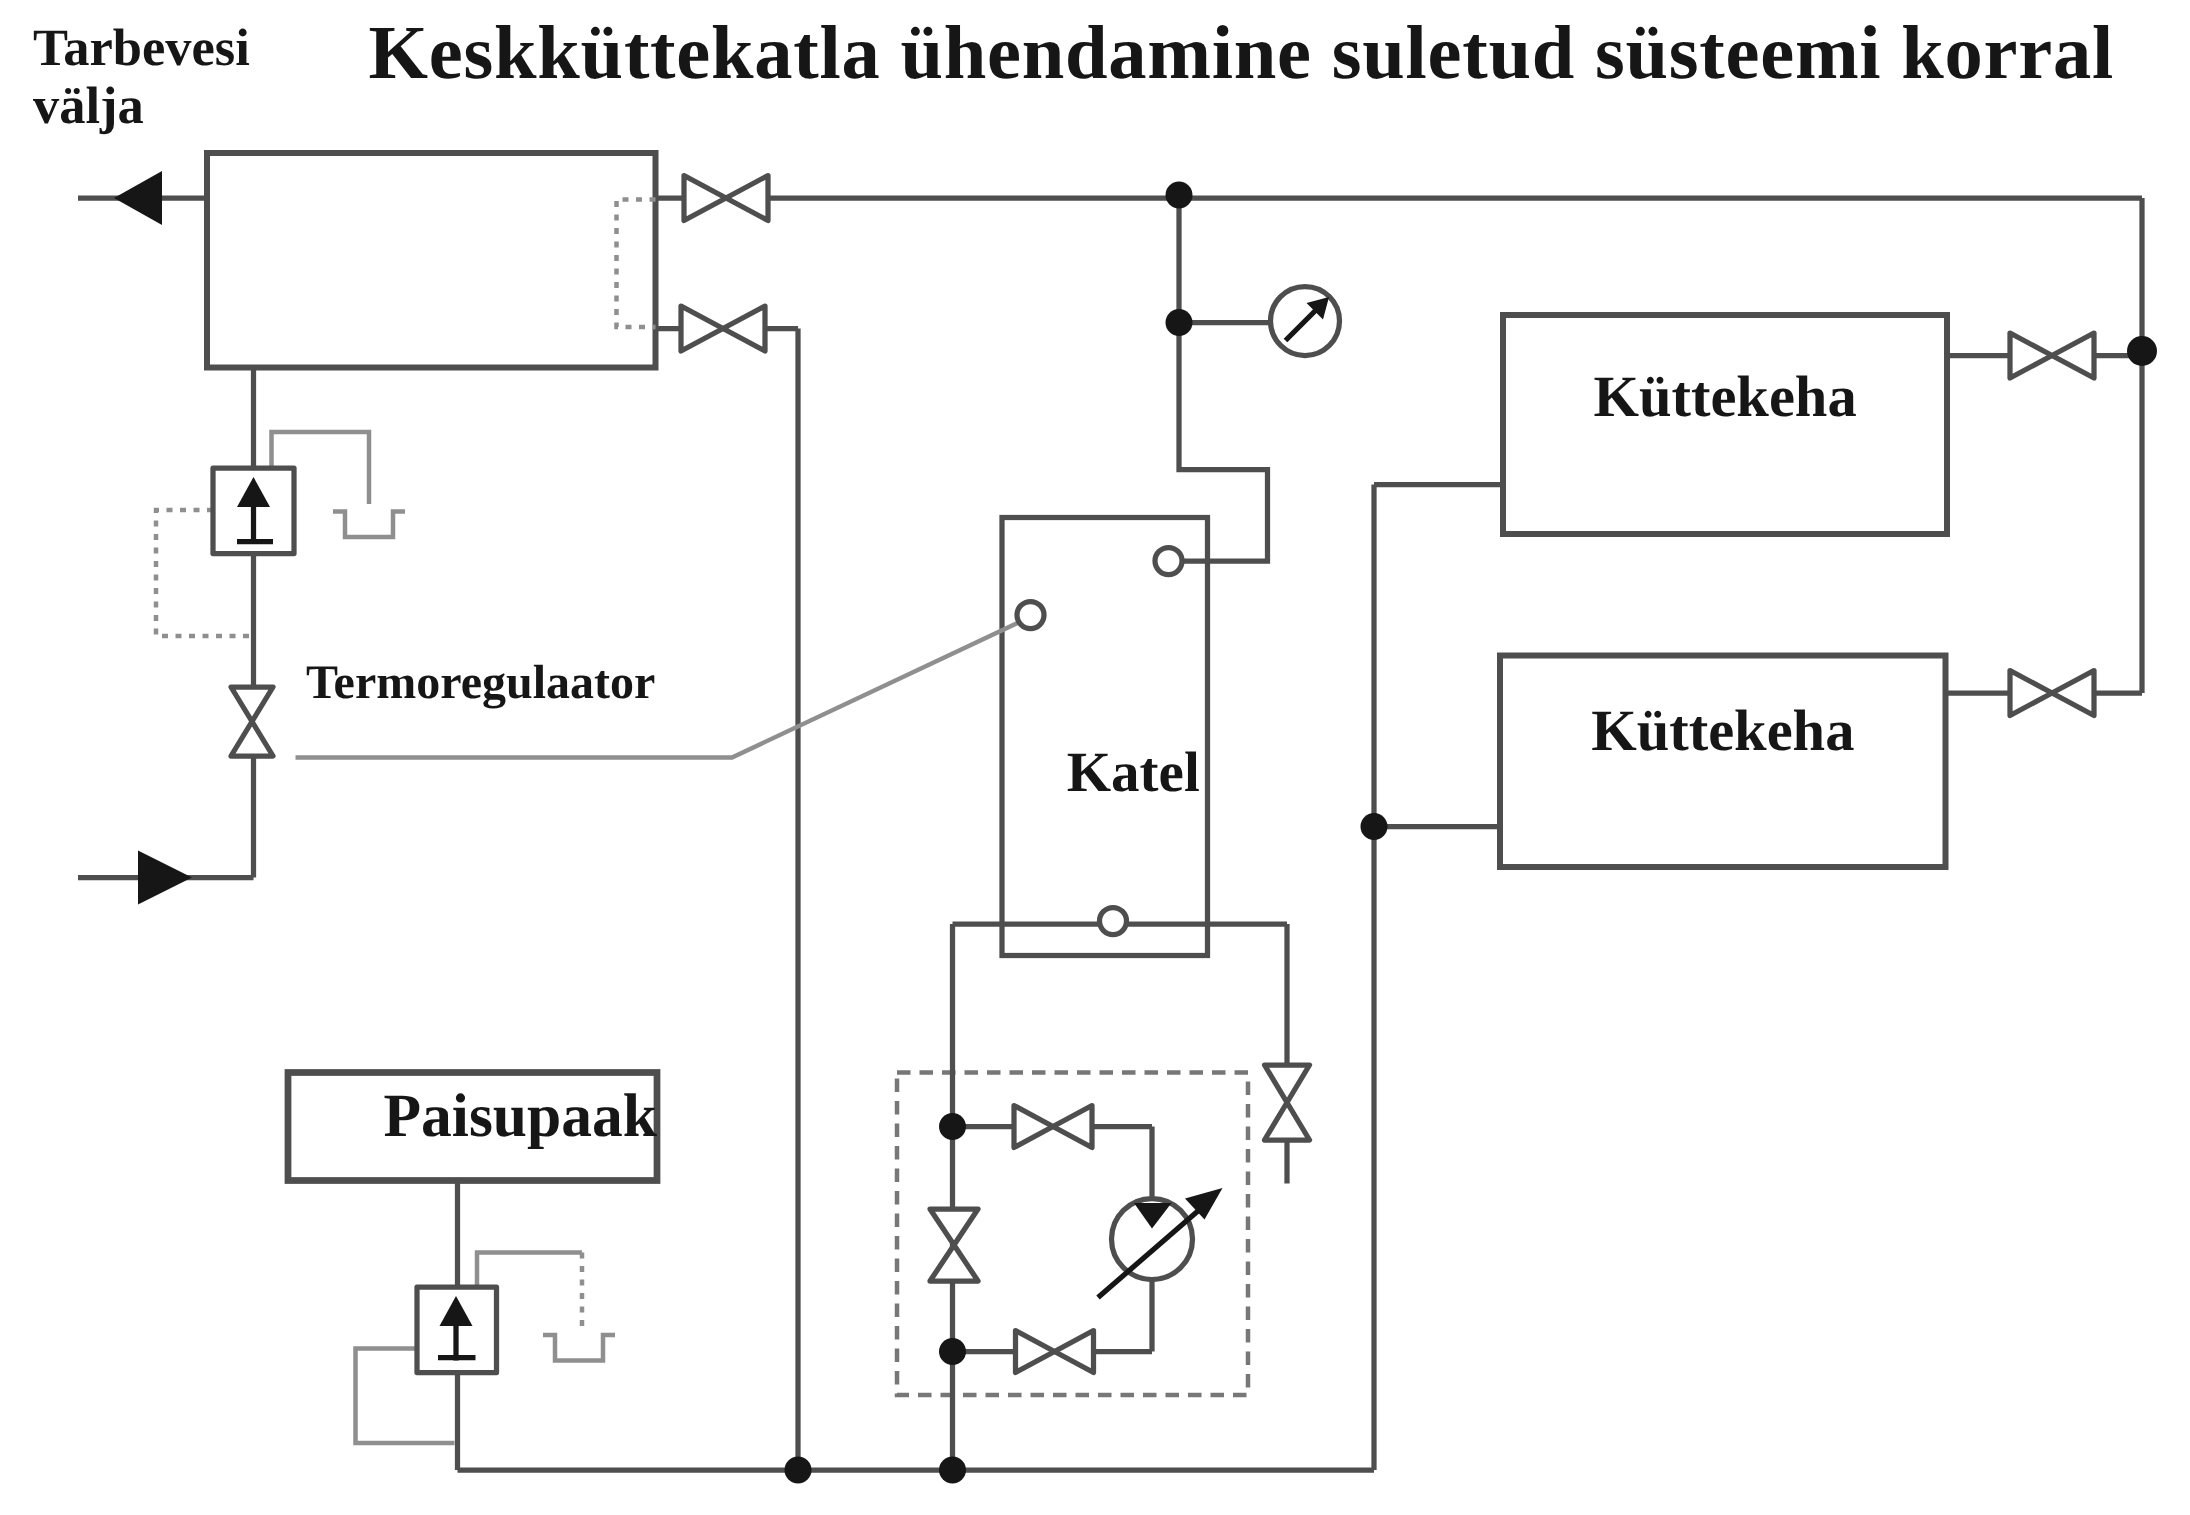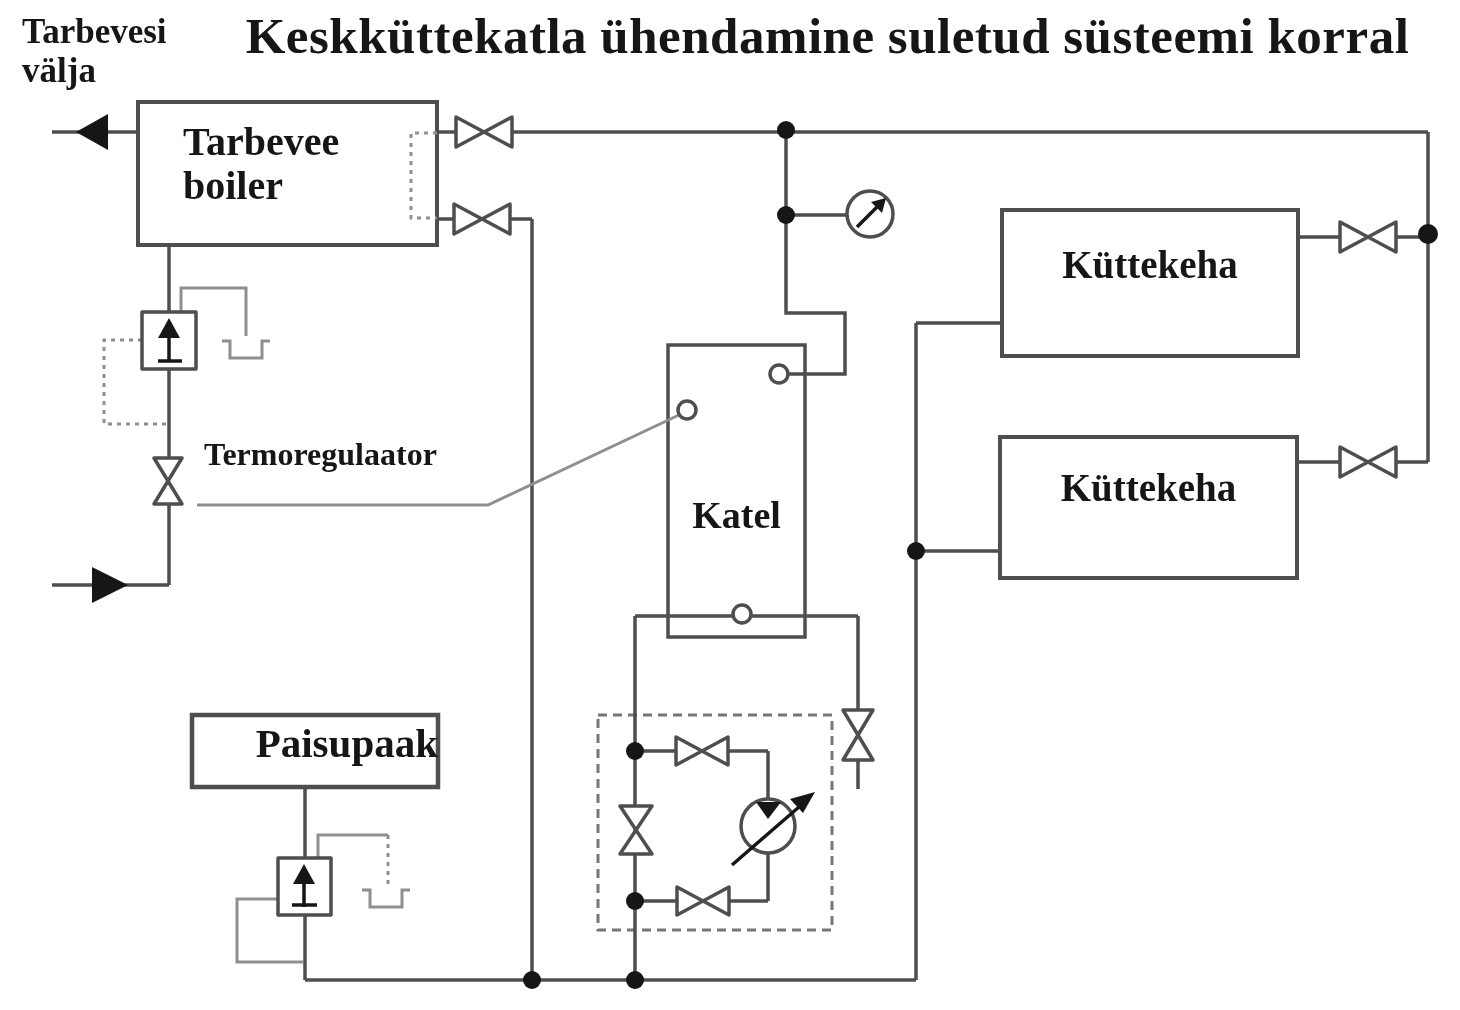--- a/index.html
+++ b/index.html
@@ -15,21 +15,21 @@
   .pdash{fill:none;stroke:#777;stroke-width:3;stroke-dasharray:9 6;}
   .box{fill:var(--paper);stroke:var(--line);}
   .sym{fill:var(--paper);stroke:var(--line);stroke-width:3.5;stroke-linejoin:round;}
   .ink{fill:var(--ink);stroke:none;}
   .inkline{fill:none;stroke:var(--ink);stroke-width:3.5;}
   .lbl{position:absolute;font-weight:700;color:var(--ink);white-space:pre-line;line-height:1.12;}
   .t-title{left:205px;top:8px;width:1245px;text-align:center;font-size:51px;letter-spacing:.5px;}
   .t-hot{left:22px;top:12px;font-size:35px;}
   .t-boiler{left:183px;top:120px;font-size:40px;line-height:1.1;}
   .t-thermo{left:204px;top:437px;font-size:32px;}
-  .t-katel{left:668px;top:494px;width:137px;text-align:center;font-size:38px;}
+  .t-katel{left:668px;top:494px;width:137px;text-align:center;font-size:38px;padding-left:19px;}
   .t-rad1{left:1002px;top:243px;width:296px;text-align:center;font-size:39px;}
   .t-rad2{left:1000px;top:466px;width:297px;text-align:center;font-size:39px;}
   .t-cold{left:20px;top:594px;font-size:37px;line-height:1.2;}
   .t-pais{left:192px;top:721px;width:246px;text-align:right;font-size:41px;}
 </style>
 </head>
 <body>
 
 <div class="stage">
   <svg width="1460" height="1010" viewBox="0 0 1460 1010">
@@ -131,20 +131,18 @@
       <circle class="ink" cx="635" cy="980" r="9"></circle>
     </g>
 
     <polygon class="ink" points="76,132 108,114 108,150"></polygon>
     <polygon class="ink" points="128,585 92,567 92,603"></polygon>
   </svg>
 
   <div class="lbl t-hot">Tarbevesi
 välja</div>
   <div class="lbl t-title">Keskküttekatla ühendamine suletud süsteemi korral</div>
-  <div class="lbl t-boiler">Tarbevee
-boiler</div>
   <div class="lbl t-thermo">Termoregulaator</div>
   <div class="lbl t-katel">Katel</div>
   <div class="lbl t-rad1">Küttekeha</div>
   <div class="lbl t-rad2">Küttekeha</div>
   <div class="lbl t-pais">Paisupaak</div>
 </div>
 
 </body></html>

